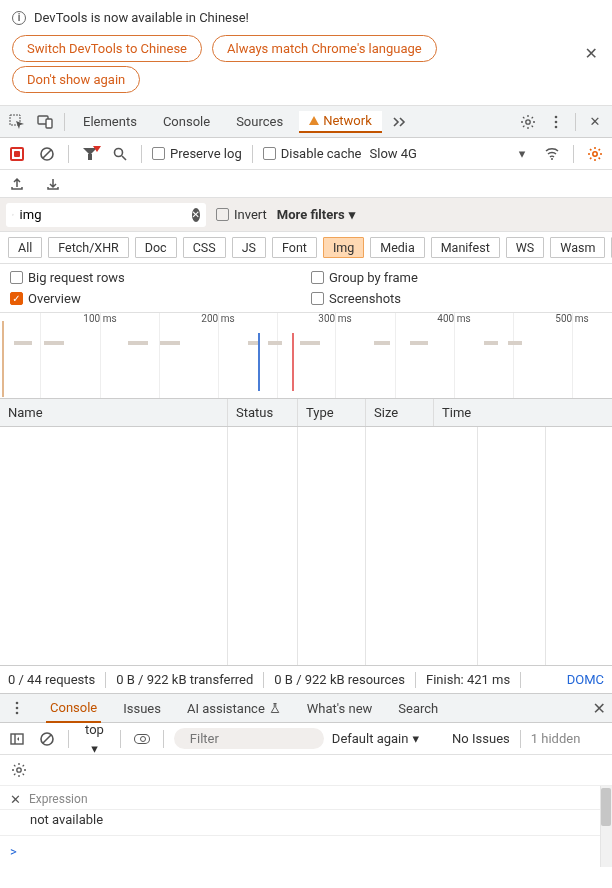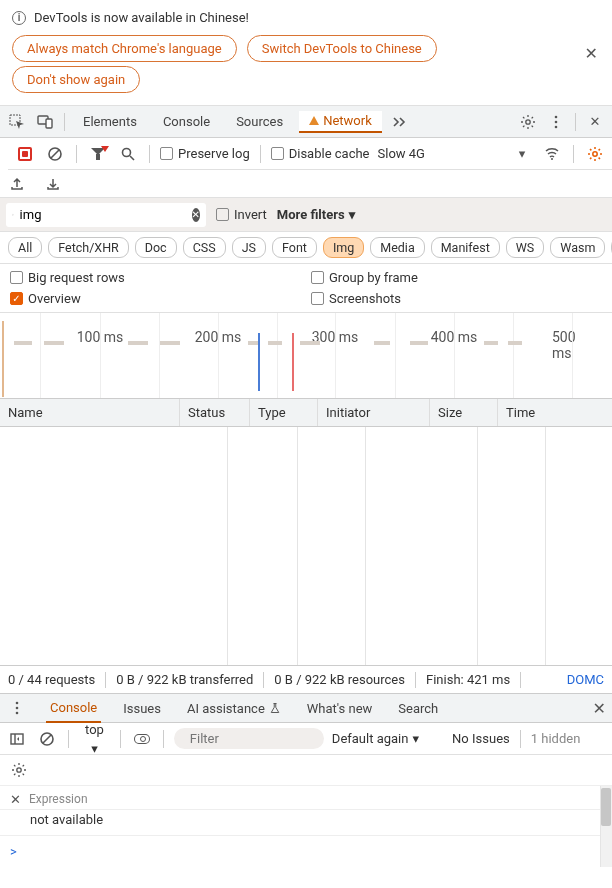--- a/index.html
+++ b/index.html
@@ -11,45 +11,45 @@
   .chip { border: 1px solid #d97433; color: #d65e1a; padding: 5px 14px; border-radius: 16px; background: #fff; cursor: pointer; font-size: 13px;}
   .topbar-close { position: absolute; right: 14px; top: 44px; font-size: 16px; color: #555; cursor: pointer;}
   .tabbar { display: flex; align-items: center; height: 32px; background: #f1f3f4; border-bottom: 1px solid #d0d0d0; padding: 0 6px; gap: 6px; }
   .icon-btn { width: 22px; height: 22px; display: inline-flex; align-items: center; justify-content: center; color: #555; cursor: pointer; border-radius: 3px;}
   .icon-btn svg { width: 16px; height: 16px; }
   .sep { width: 1px; height: 18px; background: #ccc; margin: 0 2px;}
   .tab { padding: 0 10px; height: 22px; display: flex; align-items: center; color: #444; cursor: pointer; gap:4px;}
   .tab.active { color: #c25400; border-bottom: 2px solid #c25400; background: #fff;}
   .warn-triangle { width:0;height:0;border-left:5px solid transparent;border-right:5px solid transparent;border-bottom:9px solid #e58a2a; position:relative;}
   .tabbar .spacer { flex: 1; }
-  .toolbar { display: flex; align-items: center; height: 32px; border-bottom: 1px solid #e0e0e0; padding: 0 6px; gap: 8px; margin-left: 8px; }
+  .toolbar { display: flex; align-items: center; height: 32px; border-bottom: 1px solid #e0e0e0; padding: 0 6px; gap: 8px; }
   .record-btn { width:14px;height:14px;border:2px solid #d93025;border-radius:2px; display:flex;align-items:center;justify-content:center;}
   .record-btn::after{content:"";width:6px;height:6px;background:#d93025;border-radius:1px;}
   .funnel { position:relative; width:14px; height:12px;}
   .funnel::before{content:"";position:absolute;top:0;left:0;border-left:7px solid transparent;border-right:7px solid transparent;border-top:7px solid #555;}
   .funnel::after{content:"";position:absolute;top:6px;left:5px;width:4px;height:6px;background:#555;}
   .funnel-dot{position:absolute;top:-2px;right:-4px;width:0;height:0;border-left:4px solid transparent;border-right:4px solid transparent;border-top:6px solid #d93025;}
   .chk { display:flex; align-items:center; gap:5px; cursor:pointer; color:#333;}
   .chk .box { width:13px;height:13px;border:1.3px solid #888;border-radius:2px; display:flex;align-items:center;justify-content:center;}
   .chk .box.checked{background:#e85d04;border-color:#e85d04;}
   .chk .box.checked::after{content:"✓";color:#fff;font-size:10px;line-height:1;}
   .throttle { display:flex;align-items:center;gap:4px;color:#333;}
   .gear-orange{ color:#e85d04; }
   .subbar { display:flex; align-items:center; height:28px; padding:0 6px; gap:14px; border-bottom:1px solid #e0e0e0;}
   .filterbar { display:flex; align-items:center; height:34px; background:#f1eeec; padding:0 6px; gap:10px; border-bottom:1px solid #e0e0e0;}
   .filter-input-wrap{ display:flex;align-items:center;background:#fff; border-radius:3px; width:200px; height:24px; padding:0 6px; gap:6px;}
   .filter-input-wrap input{ border:none; outline:none; flex:1; font-size:13px;}
   .clear-circle{ width:14px;height:14px;border-radius:50%;background:#555;color:#fff;font-size:10px;display:flex;align-items:center;justify-content:center;cursor:pointer;}
   .more-filters{display:flex;align-items:center;gap:4px;color:#333;cursor:pointer;font-weight:bold;}
   .pipes { display:flex; gap:6px; padding:5px 8px; border-bottom:1px solid #e0e0e0; background:#fff;}
-  .pill { border:1px solid #c7c7c7; border-radius:9px; padding:2px 9px; font-size:12.5px; color:#333; cursor:pointer;}
+  .pill { border:1px solid #c7c7c7; border-radius:1px; padding:2px 9px; font-size:12.5px; color:#333; cursor:pointer;}
   .pill.active{ background:#ffd9b3; border-color:#f0a45a;}
   .options-grid{ display:grid; grid-template-columns: 1fr 1fr; padding:6px 10px; gap:6px 10px; border-bottom:1px solid #e0e0e0;}
   .timeline{ height:86px; border-bottom:1px solid #ccc; position:relative; background:#fff;}
-  .tl-tick{ position:absolute; top:16px; font-size:14px; color:#555; transform:translateX(-50%);}
+  .tl-tick{ position:absolute; top:0; font-size:10px; color:#555; transform:translateX(-50%);}
   .tl-grid{position:absolute;top:0;bottom:0;width:1px;background:#eee;}
   .tl-seg{ position:absolute; top:28px; height:4px; background:#d8d0c8;}
   .tl-blue{position:absolute;top:20px;width:2px;height:58px;background:#4a7dd6;}
   .tl-red{position:absolute;top:20px;width:2px;height:58px;background:#e86d6d;}
   .headers{ display:flex; height:28px; background:#f1f3f4; border-bottom:1px solid #ccc;}
   .hcell{ padding:0 8px; display:flex;align-items:center; border-right:1px solid #ddd; color:#333; font-size:13px; cursor:pointer;}
   .gridbody{ height:238px; display:flex;}
   .gcell{ border-right:1px solid #e4e4e4;}
   .statusline{ display:flex; align-items:center; height:28px; border-top:1px solid #ccc; padding:0 8px; gap:10px; font-size:13px; color:#333;}
   .statusline .sepv{ width:1px;height:16px;background:#ccc;}
@@ -77,22 +77,22 @@
 </style>
 </head>
 <body>
 
 <div class="topbar">
   <div class="topbar-title">
     <span class="info-icon">i</span>
     <span>DevTools is now available in Chinese!</span>
   </div>
   <div class="chip-row">
+    <span class="chip">Switch DevTools to Chinese</span>
     <span class="chip">Always match Chrome's language</span>
-    <span class="chip">Switch DevTools to Chinese</span>
   </div>
   <div class="chip-row" style="margin-top:4px;">
     <span class="chip">Don't show again</span>
   </div>
   <span class="topbar-close">✕</span>
 </div>
 
 <div class="tabbar">
   <span class="icon-btn">
       <svg viewBox="0 0 16 16">
@@ -282,24 +282,23 @@
   <span class="tl-seg" style="left:300px;width:20px"></span>
   <span class="tl-seg" style="left:374px;width:16px"></span>
   <span class="tl-seg" style="left:410px;width:18px"></span>
   <span class="tl-seg" style="left:484px;width:14px"></span>
   <span class="tl-seg" style="left:508px;width:14px"></span>
   <span class="tl-blue" style="left:258px"></span>
   <span class="tl-red" style="left:292px"></span>
 </div>
 
 <div class="headers">
-  <div class="hcell" style="width:180px">Name</div>
+  <div class="hcell" style="width:228px">Name</div>
   <div class="hcell" style="width:70px">Status</div>
   <div class="hcell" style="width:68px">Type</div>
-  <div class="hcell" style="width:112px">Initiator</div>
   <div class="hcell" style="width:68px">Size</div>
   <div class="hcell" style="flex:1;border-right:none">Time</div>
 </div>
 
 <div class="gridbody">
   <div class="gcell" style="width:228px"></div>
   <div class="gcell" style="width:70px"></div>
   <div class="gcell" style="width:68px"></div>
   <div class="gcell" style="width:112px"></div>
   <div class="gcell" style="width:68px"></div>

